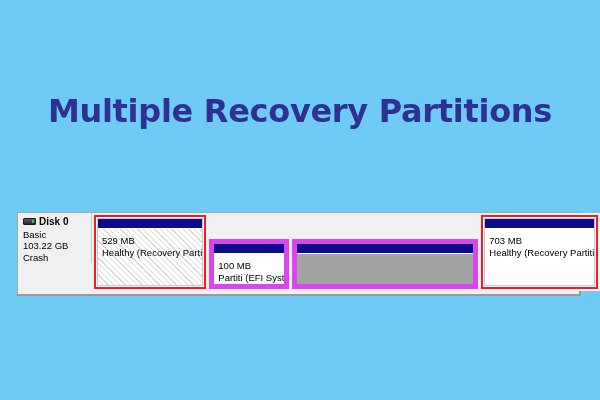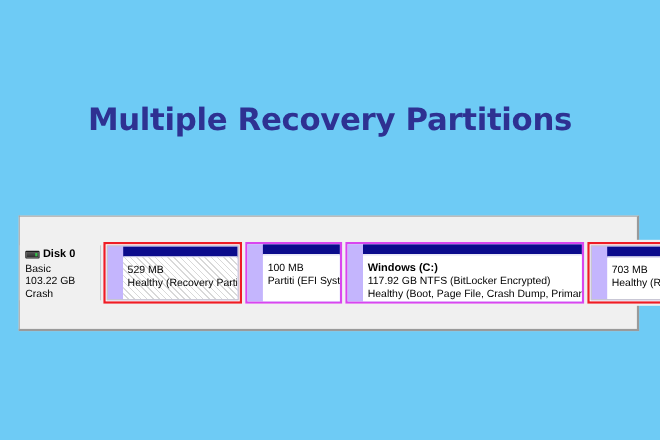--- a/index.html
+++ b/index.html
@@ -16,41 +16,41 @@
   }
 
   
   .title {
     position: absolute;
     left: 0;
     top: 92px;
     width: 600px;
     text-align: center;
     font-family: "DejaVu Sans", sans-serif;
-    font-size: 28px;
+    font-size: 32px;
     font-weight: bold;
     letter-spacing: -0.3px;
     color: #2e3192;
     white-space: nowrap;
   }
 
   
   .dm-panel {
     position: absolute;
     left: 17px;
-    top: 196px;
+    top: 212px;
     width: 564px;
-    height: 105px;
+    height: 84px;
     background: #f0f0f0;
     border: 1px solid #a6a6a6;
     border-right: 2px solid #9a9a9a;
     border-bottom: 2px solid #9a9a9a;
     box-sizing: border-box;
     display: flex;
-    align-items: center;
+    align-items: flex-start;
   }
 
   
   .disk-info {
     width: 74px;
     flex: 0 0 74px;
     background: #f0f0f0;
     border-right: 1px solid #c8c8c8;
     box-sizing: border-box;
     padding: 3px 0 0 5px;
@@ -107,33 +107,33 @@
     flex-direction: column;
   }
 
   
   .part.highlight {
     border: 2px solid #ee1c25;
     padding: 1px;
     background: #ffffff;
   }
   .part.plain {
-    border: 2px solid #d946ef;
+    border: 5px solid #d946ef;
     background: #ffffff;
+    margin-top: 24px;
   }
 
   .part-inner {
     flex: 1 1 auto;
     display: flex;
     flex-direction: column;
     border: 1px solid #c9c9c9;
     box-sizing: border-box;
-    background: #c4b5fd;
+    background: #a3a3a3;
     overflow: hidden;
-    padding-left: 14px;
   }
   .part.plain .part-inner {
     border: none;
   }
 
   .part-bar {
     height: 9px;
     flex: 0 0 9px;
     background: #0b0b8c;
     border-bottom: 1px solid #ffffff;
@@ -209,25 +209,20 @@
           <div class="part-label-strong"></div>
           <div>100 MB</div>
           <div>Partiti (EFI Syst</div>
         </div>
       </div>
     </div>
 
     <div class="part plain w-c">
       <div class="part-inner">
         <div class="part-bar"></div>
-        <div class="part-body">
-          <div class="part-label-strong">Windows  (C:)</div>
-          <div>117.92 GB NTFS (BitLocker Encrypted)</div>
-          <div>Healthy (Boot, Page File, Crash Dump, Primar</div>
-        </div>
       </div>
     </div>
 
     <div class="part highlight w-703">
       <div class="part-inner">
         <div class="part-bar"></div>
         <div class="part-body">
           <div class="part-label-strong"></div>
           <div>703 MB</div>
           <div>Healthy (Recovery Partiti</div>

